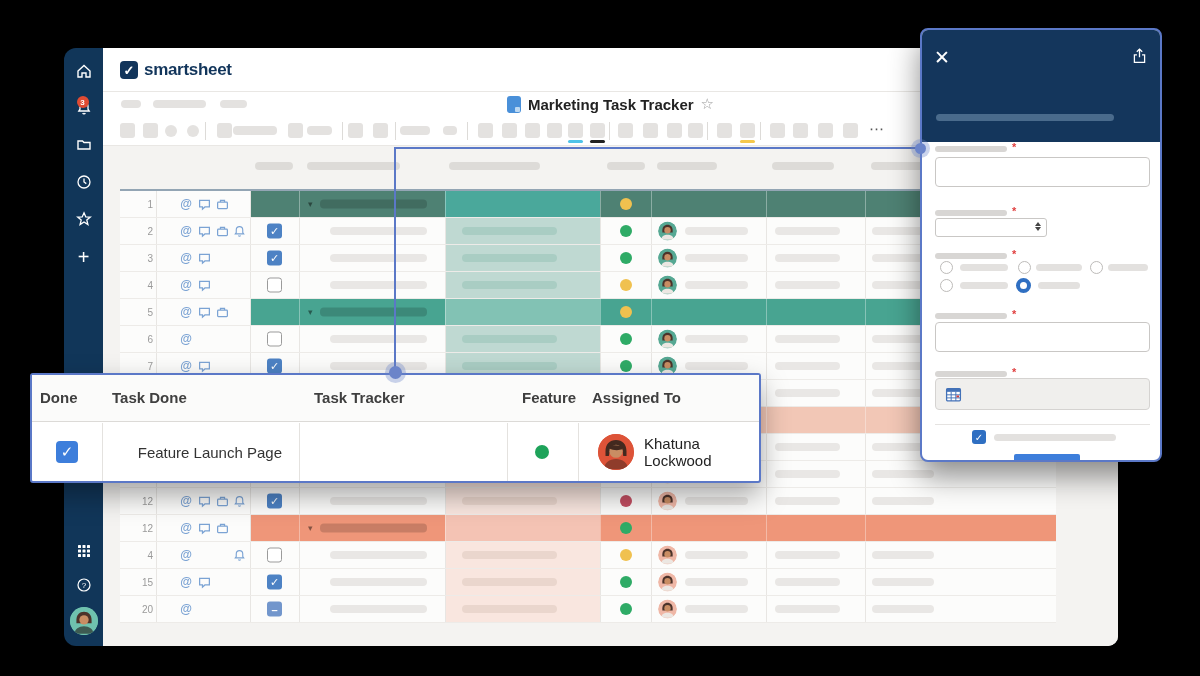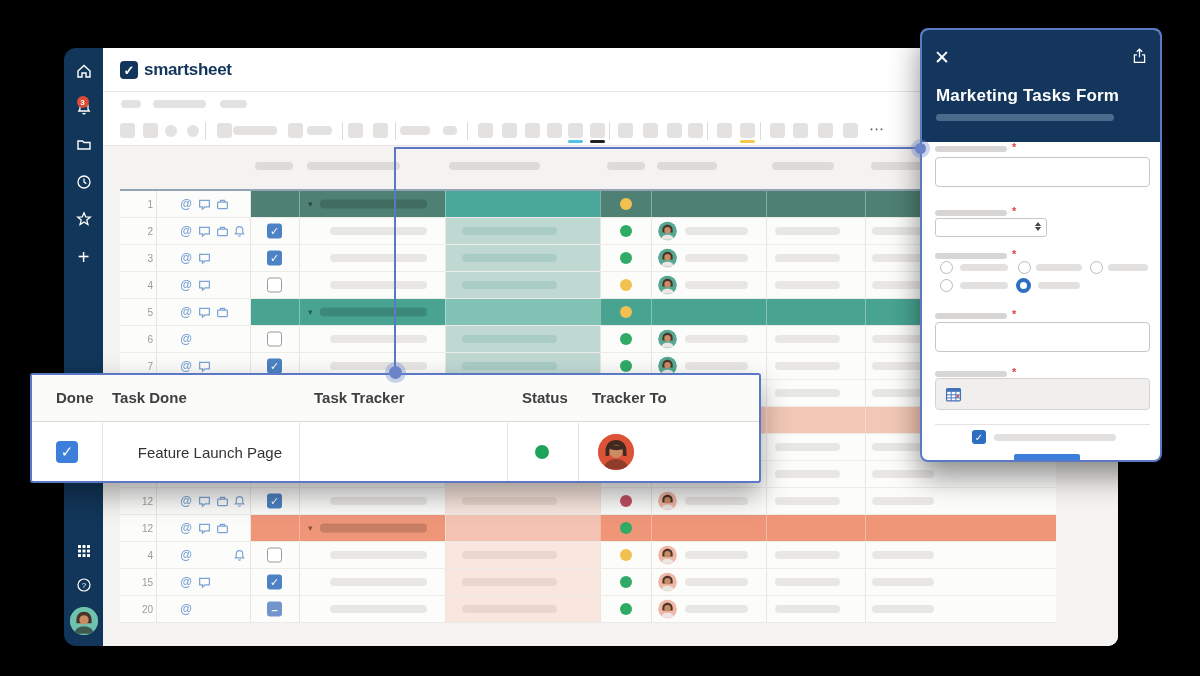--- a/index.html
+++ b/index.html
@@ -203,20 +203,25 @@
         <span class="logo-text">smartsheet</span>
       </div>
     </header>
 
     <div class="tabrow">
       <div class="ph" style="left:18px; top:8px; width:20px; height:8px"></div>
       <div class="ph" style="left:50px; top:8px; width:53px; height:8px"></div>
       <div class="ph" style="left:117px; top:8px; width:27px; height:8px"></div>
     </div>
 
+    <div class="sheet-title">
+      <span class="doc-ic"></span>
+      <span class="t">Marketing Task Tracker</span>
+      <span class="star-g">☆</span>
+    </div>
 
     <div class="toolbar" id="toolbar">
         <div class="tb-sq" style="left: 17px;"></div>
         <div class="tb-sq" style="left: 40px;"></div>
         <div class="tb-c" style="left: 62px;"></div>
         <div class="tb-c" style="left: 84px;"></div>
         <div class="tb-d" style="left: 102px;"></div>
         <div class="tb-sq" style="left: 114px;"></div>
         <div class="tb-p" style="left: 130px; width: 44px;"></div>
         <div class="tb-sq" style="left: 185px;"></div>
@@ -781,57 +786,57 @@
     </div>
   </main>
 
   <div class="conn-h"></div>
   <div class="conn-v"></div>
   <div class="conn-dot" style="left:389px; top:366px; width:13px; height:13px;"></div>
   <div class="conn-dot" style="left:915px; top:143px; width:11px; height:11px;"></div>
 
   <section class="callout">
     <div class="co-head">
-      <span style="left:24px">Done</span>
+      <span style="left:8px">Done</span>
       <span style="left:80px">Task Done</span>
       <span style="left:282px">Task Tracker</span>
-      <span style="left:490px">Status</span>
-      <span style="left:560px">Tracker To</span>
+      <span style="left:490px">Feature</span>
+      <span style="left:560px">Assigned To</span>
     </div>
     <div class="co-body">
       <div class="co-v" style="left:70px"></div>
       <div class="co-v" style="left:267px"></div>
       <div class="co-v" style="left:475px"></div>
       <div class="co-v" style="left:546px"></div>
       <div class="co-cb">✓</div>
       <div class="co-task">Feature Launch Page</div>
       <div class="co-dot"></div>
       <div class="co-av">
         <svg width="36" height="36" viewBox="0 0 24 24">
             <circle cx="12" cy="12" r="12" fill="#dd5338"></circle>
             <path d="M5 11.5C5 6.8 7.8 4 12 4s7 2.8 7 7.5v3.2h-2.2l-0.4-4.2c-2.9 0.6-6 0.2-8-1.4l-1.2 5.6H5z" fill="#42291f"></path>
             <circle cx="12" cy="11.5" r="4.4" fill="#c98d63"></circle>
             <path d="M7.6 9.6c2.2 1.3 5.8 1.5 8.8 0.6l-0.6-2.4-7.2-0.4z" fill="#42291f"></path>
             <path d="M4 23.5c0-4.4 3.7-6.9 8-6.9s8 2.5 8 6.9z" fill="#8f3c2b"></path>
           </svg>
       </div>
+      <div class="co-name">Khatuna Lockwood</div>
     </div>
   </section>
 
   <section class="formp">
     <div class="fp-head">
       <span class="fp-close">✕</span>
       <span class="fp-share">
         <svg width="17" height="17" viewBox="0 0 20 20" fill="none" stroke="#fff" stroke-width="1.5">
             <path d="M7 8H4v9h12V8h-3"></path>
             <path d="M10 1.5V11"></path>
             <path d="M6.8 4.5L10 1.4l3.2 3.1"></path>
           </svg>
       </span>
-      <div class="fp-title">Marketing Tasks Form</div>
       <div class="fp-prog"></div>
     </div>
 
     <div class="f-label" style="left:13px; top:116px"></div>
     <span class="f-req" style="left:90px; top:111px">*</span>
     <div class="f-input" style="top:127px; height:30px"></div>
 
     <div class="f-label" style="left:13px; top:180px"></div>
     <span class="f-req" style="left:90px; top:175px">*</span>
     <div class="f-select" style="top:188px">

